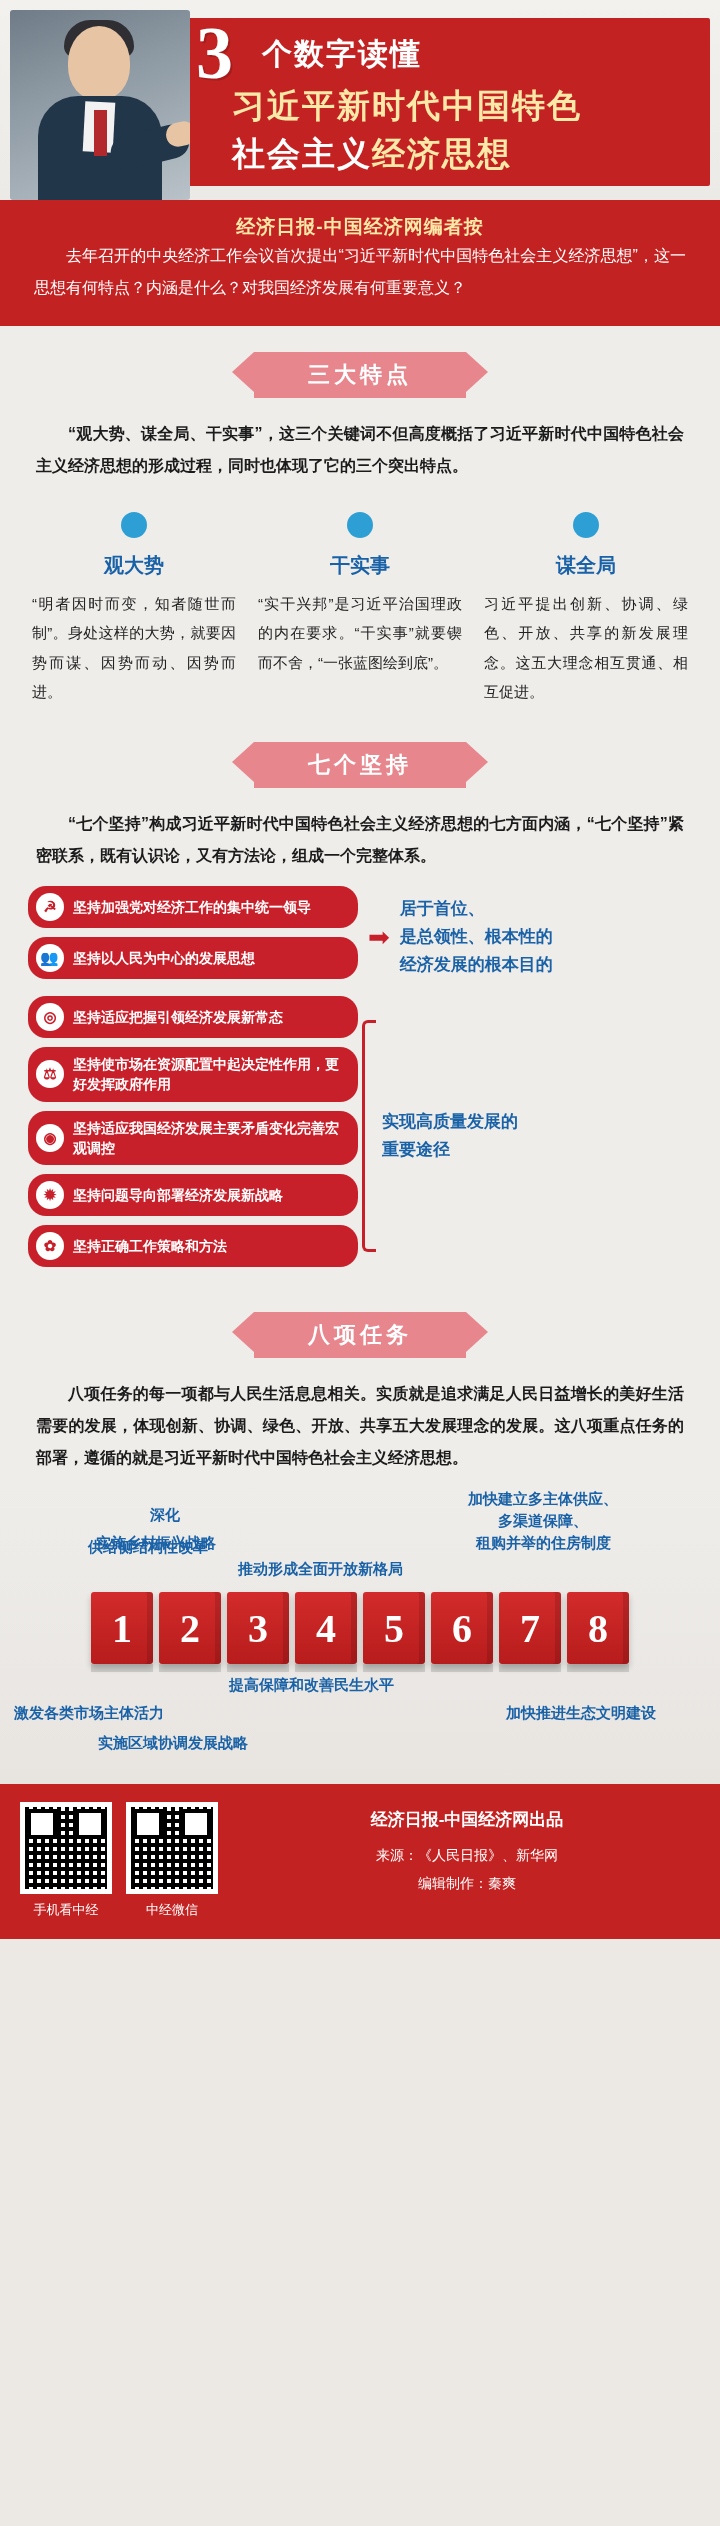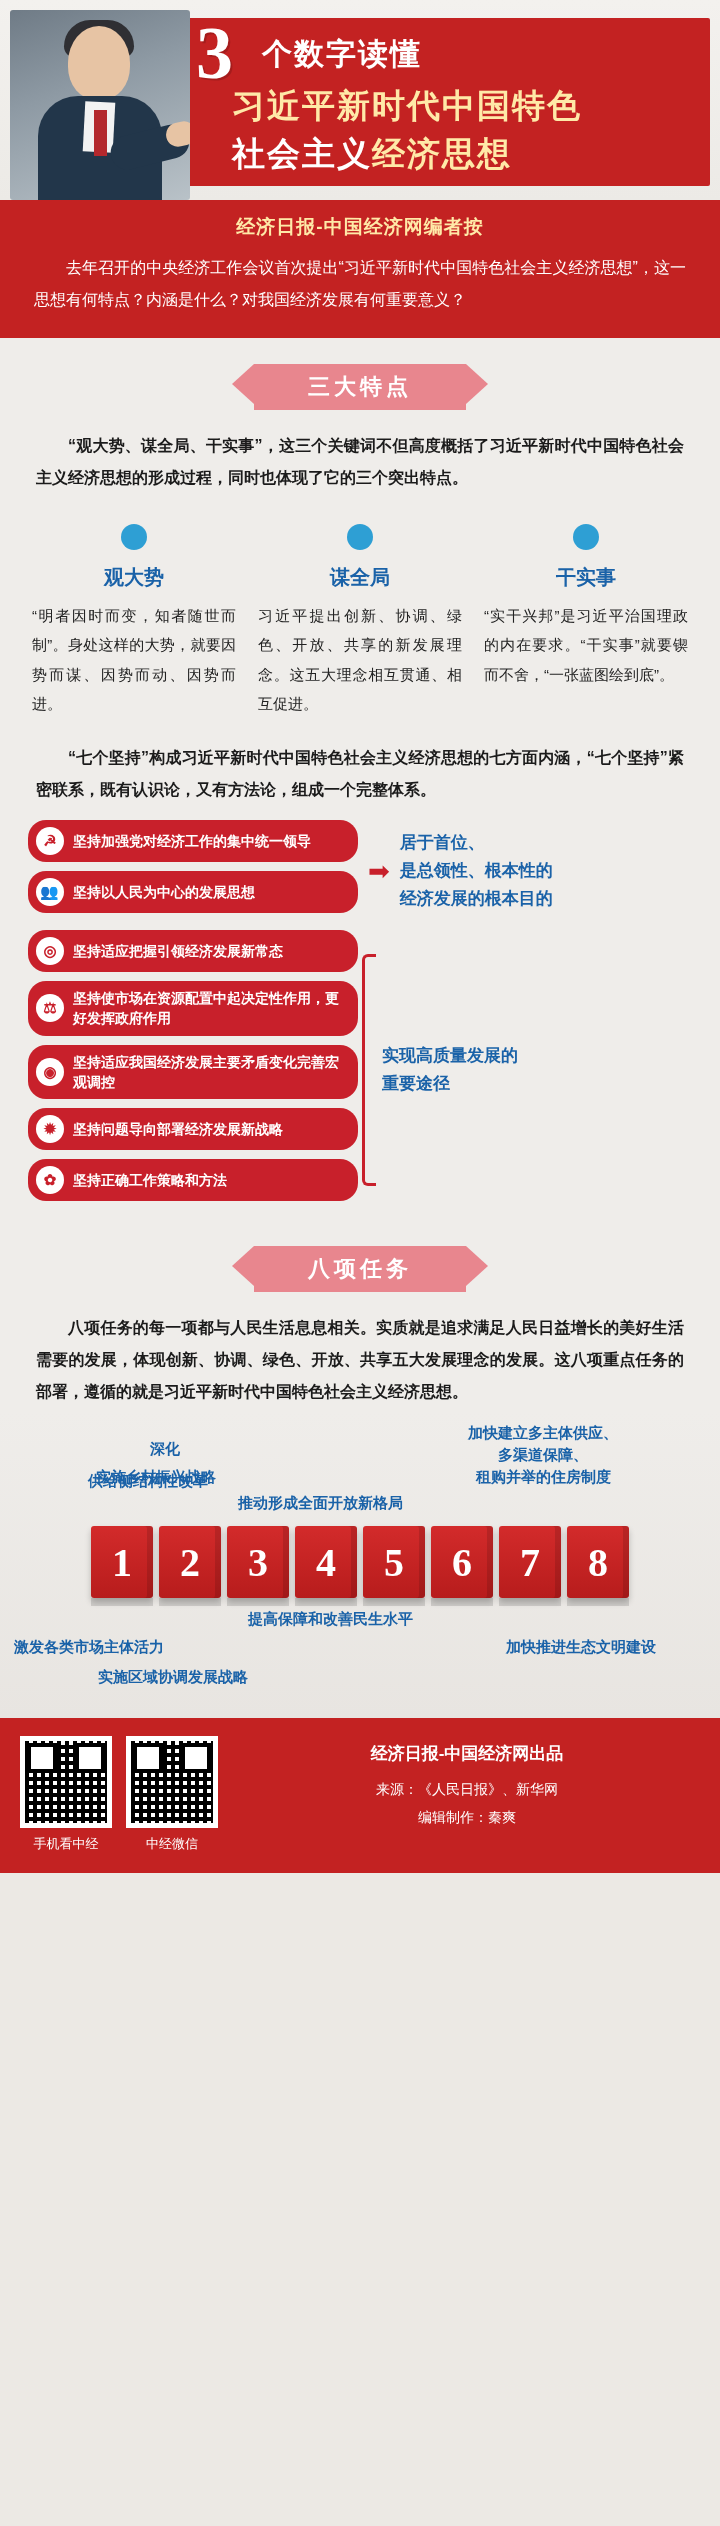--- a/index.html
+++ b/index.html
@@ -83,21 +83,21 @@
   }
 
   
   .editor-note {
     background: #c32222;
     padding: 14px 34px 22px 34px;
     color: #fff;
   }
   .editor-title {
     text-align: center; font-size: 19px; font-weight: bold;
-    color: #ffe9a8; margin-bottom: 12px; letter-spacing: 1px;
+    color: #ffe9a8; letter-spacing: 1px;
   }
   .editor-body {
     font-size: 16px; line-height: 2.0; text-align: justify;
     text-indent: 2em; color: #ffffff;
   }
 
   
   .banner-wrap { text-align: center; padding: 26px 0 6px 0; }
   .banner {
     display: inline-block; position: relative;
@@ -272,30 +272,33 @@
   <div class="para">“观大势、谋全局、干实事”，这三个关键词不但高度概括了习近平新时代中国特色社会主义经济思想的形成过程，同时也体现了它的三个突出特点。</div>
 
   <div class="three-cols">
     <div class="col">
       <div class="dot"></div>
       <div class="col-title">观大势</div>
       <div class="col-body">“明者因时而变，知者随世而制”。身处这样的大势，就要因势而谋、因势而动、因势而进。</div>
     </div>
     <div class="col">
       <div class="dot"></div>
+      <div class="col-title">干实事</div>
+      <div class="col-body">“实干兴邦”是习近平治国理政的内在要求。“干实事”就要锲而不舍，“一张蓝图绘到底”。</div>
+    </div>
+    <div class="col">
+      <div class="dot"></div>
       <div class="col-title">谋全局</div>
       <div class="col-body">习近平提出创新、协调、绿色、开放、共享的新发展理念。这五大理念相互贯通、相互促进。</div>
     </div>
-    <div class="col">
-      <div class="dot"></div>
-      <div class="col-title">干实事</div>
-      <div class="col-body">“实干兴邦”是习近平治国理政的内在要求。“干实事”就要锲而不舍，“一张蓝图绘到底”。</div>
-    </div>
-  </div>
-
+  </div>
+
+  <div class="banner-wrap">
+    <div class="banner">七个坚持</div>
+  </div>
   <div class="para">“七个坚持”构成习近平新时代中国特色社会主义经济思想的七方面内涵，“七个坚持”紧密联系，既有认识论，又有方法论，组成一个完整体系。</div>
 
   <div class="seven">
 
     <div class="bracket-group">
       <div class="bracket-col">
         <div class="seven-row">
           <div class="pill">
             <div class="ic">☭</div>
             <div class="txt">坚持加强党对经济工作的集中统一领导</div>
@@ -378,21 +381,21 @@
       <div class="cube">2</div>
       <div class="cube">3</div>
       <div class="cube">4</div>
       <div class="cube">5</div>
       <div class="cube">6</div>
       <div class="cube">7</div>
       <div class="cube">8</div>
     </div>
 
     <div class="label-row" style="height:86px; margin-top:10px;">
-      <div class="cap" style="left:248px; top:0;">提高保障和改善民生水平</div>
+      <div class="cap" style="left:229px; top:0;">提高保障和改善民生水平</div>
       <div class="cap" style="left:14px; top:28px;">激发各类市场主体活力</div>
       <div class="cap" style="left:470px; top:28px;margin-left:36px;">加快推进生态文明建设</div>
       <div class="cap" style="left:98px; top:58px;">实施区域协调发展战略</div>
     </div>
   </div>
 
   <div class="footer">
     <div class="qr-group">
       <div class="qr-item">
         <div class="qr">

